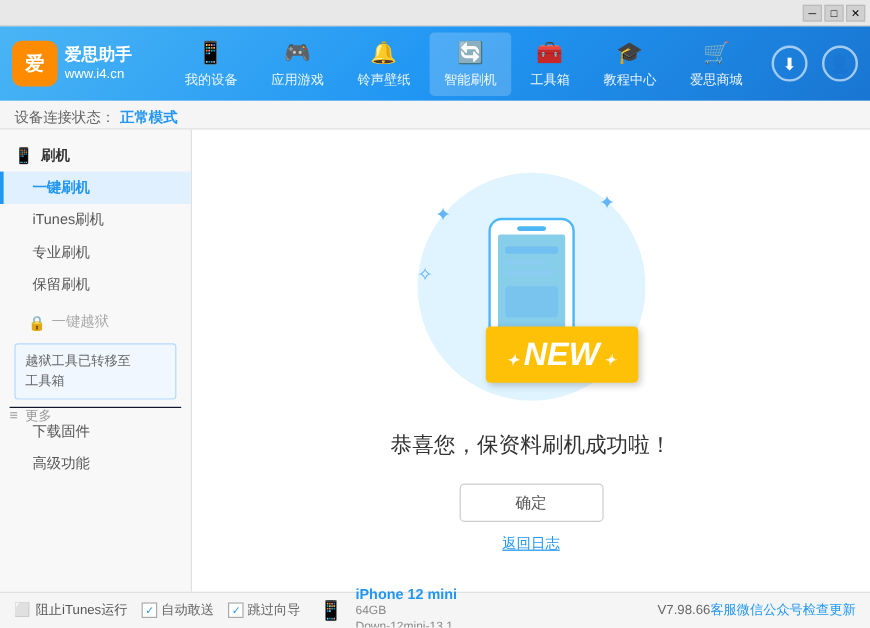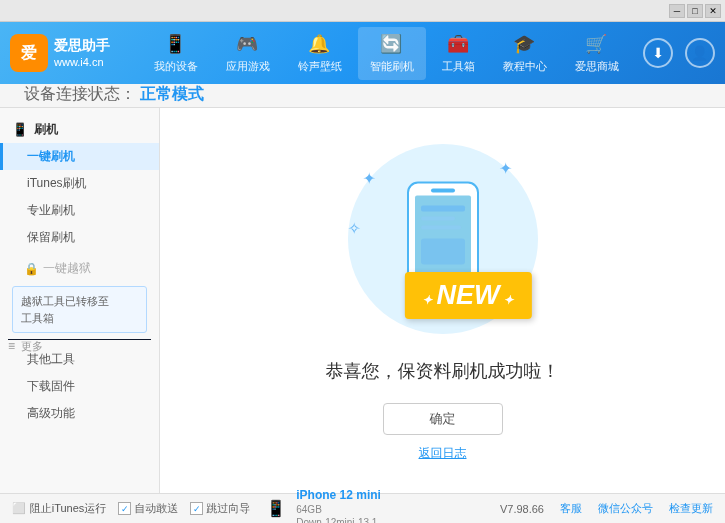--- a/index.html
+++ b/index.html
@@ -74,23 +74,23 @@
       display: flex;
       height: calc(523px - 22px - 62px - 24px - 30px);
     }
 
     
     .status-bar {
       height: 24px;
       background: #f5f5f5;
       border-bottom: 1px solid #ddd;
       display: flex;
-      align-items: flex-start;
-      padding: 0 24px;
-      font-size: 16px;
+      align-items: flex-end;
+      padding: 0 12px;
+      font-size: 12px;
       color: #333;
     }
     .status-label { color: #666; margin-right: 4px; }
     .status-value { color: #2196f3; font-weight: bold; }
 
     
     .sidebar {
       width: 160px;
       background: #f8f8f8;
       border-right: 1px solid #e0e0e0;
@@ -248,21 +248,21 @@
       display: flex;
       align-items: center;
       padding: 0 12px;
       font-size: 11px;
       color: #666;
     }
     .bottom-device-info { display: flex; flex-direction: column; line-height: 1.3; margin-left: 6px; }
     .device-name { color: #2196f3; font-weight: bold; font-size: 12px; }
     .device-sub { color: #888; font-size: 10px; }
     .bottom-left { display: flex; align-items: center; flex: 1; gap: 4px; }
-    .bottom-right { display: flex; align-items: center; gap: 16px; }
+    .bottom-right { display: flex; align-items: center; }
     .bottom-version { color: #666; }
     .bottom-link { color: #2196f3; cursor: pointer; }
     .checkbox-label { display: flex; align-items: center; gap: 3px; cursor: pointer; }
     .checkbox-box {
       width: 13px; height: 13px;
       border: 1px solid #aaa;
       background: white;
       display: flex; align-items: center; justify-content: center;
       font-size: 9px; color: #2196f3;
     }
@@ -366,23 +366,20 @@
       <span>一键越狱</span>
     </div>
     <div class="sidebar-note">
       <span>越狱工具已转移至<br>工具箱</span>
     </div>
 
     <div class="sidebar-divider">
       <span>更多</span>
     </div>
     <div class="sidebar-item">
-      <span>其他工具</span>
-    </div>
-    <div class="sidebar-item">
       <span>下载固件</span>
     </div>
     <div class="sidebar-item">
       <span>高级功能</span>
     </div>
   </div>
 
   <div class="content">
     <div class="illustration">
       <div class="phone-bg-circle"></div>

